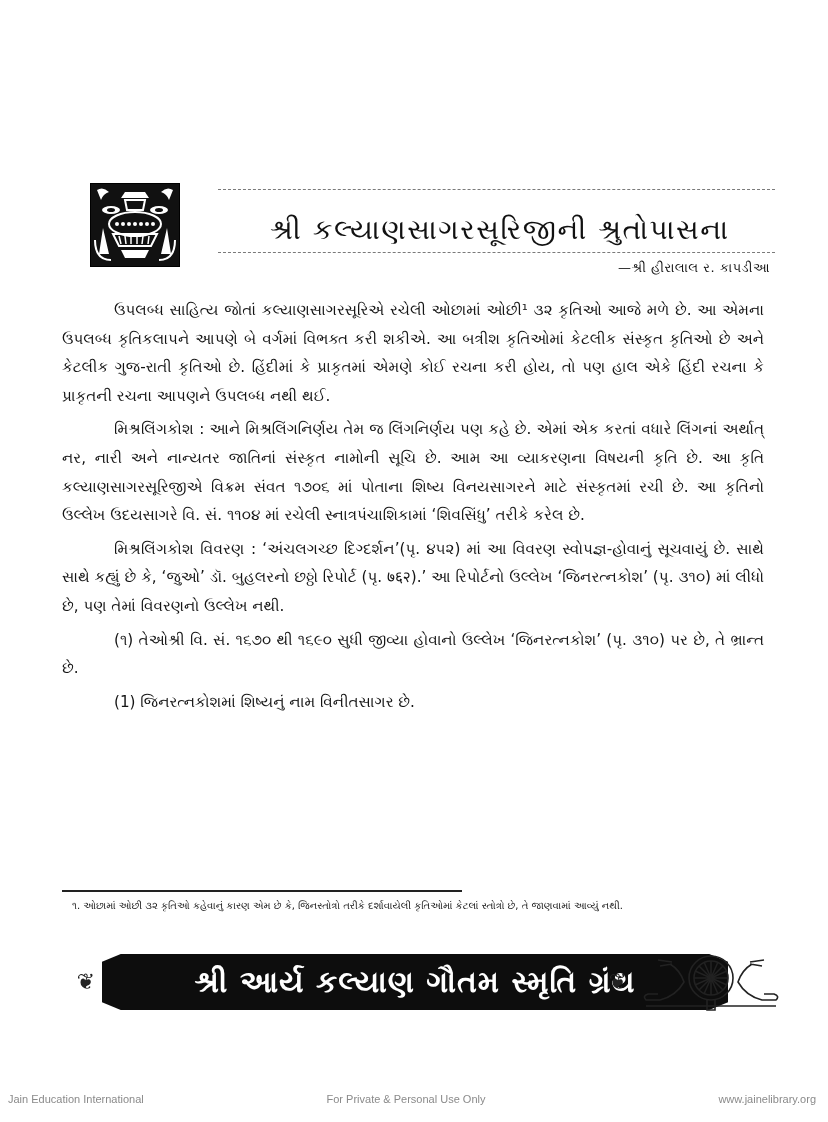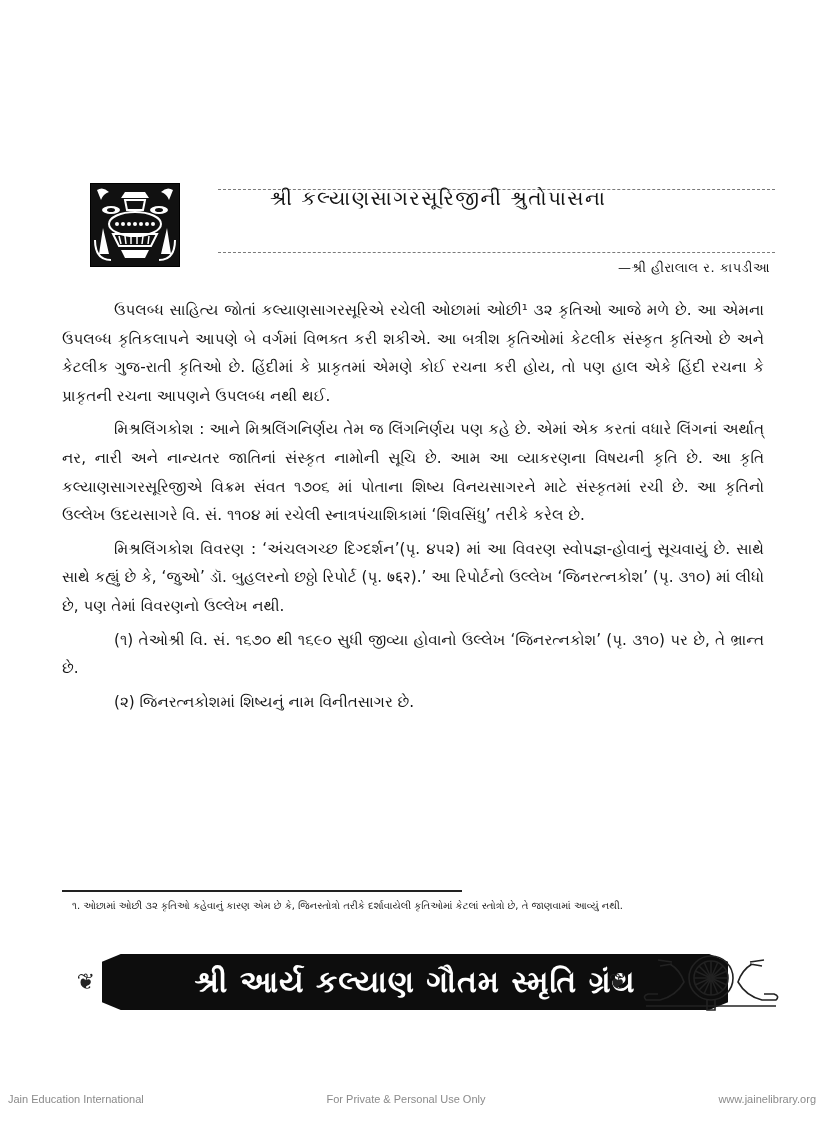--- a/index.html
+++ b/index.html
@@ -8,22 +8,22 @@
   .page { position:absolute; left:0; top:0; width:828px; height:1122px; }
 
   
   .ornament { position:absolute; left:90px; top:183px; width:88px; height:82px;
               background:#111; border:1px solid #000; }
   .ornament svg { width:100%; height:100%; display:block; }
   .dash { position:absolute; left:218px; width:557px; height:0;
           border-top:1.5px dashed #7a7a7a; }
   .dash.top { top:189px; }
   .dash.bot { top:252px; }
-  .title { position:absolute; left:270px; top:186px; width:510px;
-           font-size:20px; letter-spacing:1.5px; white-space:nowrap; color:#111; }
+  .title { position:absolute; left:270px; top:213px; width:510px;
+           font-size:28px; letter-spacing:1.5px; white-space:nowrap; color:#111; }
   .author { position:absolute; right:58px; top:260px; font-size:13px;
             letter-spacing:.5px; white-space:nowrap; }
 
   
   .body { position:absolute; left:62px; top:296px; width:714px;
           font-size:15.2px; line-height:28.6px; text-align:justify; }
   .body p { margin:0 12px 5px 0; text-indent:52px; }
   .body .term { letter-spacing:.2px; }
 
   .fn-rule { position:absolute; left:62px; top:890px; width:400px; height:0;
@@ -95,21 +95,21 @@
   <div class="dash top"></div>
   <div class="title">શ્રી કલ્યાણસાગરસૂરિજીની શ્રુતોપાસના</div>
   <div class="dash bot"></div>
   <div class="author">—શ્રી હીરાલાલ ર. કાપડીઆ</div>
 
   <div class="body">
     <p>ઉપલબ્ધ સાહિત્ય જોતાં કલ્યાણસાગરસૂરિએ રચેલી ઓછામાં ઓછી¹ ૩૨ કૃતિઓ આજે મળે છે. આ એમના ઉપલબ્ધ કૃતિકલાપને આપણે બે વર્ગમાં વિભક્ત કરી શકીએ. આ બત્રીશ કૃતિઓમાં કેટલીક સંસ્કૃત કૃતિઓ છે અને કેટલીક ગુજ-રાતી કૃતિઓ છે. હિંદીમાં કે પ્રાકૃતમાં એમણે કોઈ રચના કરી હોય, તો પણ હાલ એકે હિંદી રચના કે પ્રાકૃતની રચના આપણને ઉપલબ્ધ નથી થઈ.</p>
     <p><span class="term">મિશ્રલિંગકોશ :</span><span> આને મિશ્રલિંગનિર્ણય તેમ જ લિંગનિર્ણય પણ કહે છે. એમાં એક કરતાં વધારે લિંગનાં અર્થાત્ નર, નારી અને નાન્યતર જાતિનાં સંસ્કૃત નામોની સૂચિ છે. આમ આ વ્યાકરણના વિષયની કૃતિ છે. આ કૃતિ કલ્યાણસાગરસૂરિજીએ વિક્રમ સંવત ૧૭૦૬ માં પોતાના શિષ્ય વિનયસાગરને માટે સંસ્કૃતમાં રચી છે. આ કૃતિનો ઉલ્લેખ ઉદયસાગરે વિ. સં. ૧૧૦૪ માં રચેલી સ્નાત્રપંચાશિકામાં ‘શિવસિંધુ’ તરીકે કરેલ છે.</span></p>
     <p><span class="term">મિશ્રલિંગકોશ વિવરણ :</span><span> ‘અંચલગચ્છ દિગ્દર્શન’(પૃ. ૪૫૨) માં આ વિવરણ સ્વોપજ્ઞ-હોવાનું સૂચવાયું છે. સાથે સાથે કહ્યું છે કે, ‘જુઓ’ ડૉ. બુહલરનો છઠ્ઠો રિપોર્ટ (પૃ. ७६२).’ આ રિપોર્ટનો ઉલ્લેખ ‘જિનરત્નકોશ’ (પૃ. ૩૧૦) માં લીધો છે, પણ તેમાં વિવરણનો ઉલ્લેખ નથી.</span></p>
     <p>(૧) તેઓશ્રી વિ. સં. ૧૬૭૦ થી ૧૬૯૦ સુધી જીવ્યા હોવાનો ઉલ્લેખ ‘જિનરત્નકોશ’ (પૃ. ૩૧૦) પર છે, તે ભ્રાન્ત છે.</p>
-    <p>(૨) જિનરત્નકોશમાં શિષ્યનું નામ વિનીતસાગર છે.</p>
+    <p>(1) જિનરત્નકોશમાં શિષ્યનું નામ વિનીતસાગર છે.</p>
   </div>
 
   <div class="fn-rule"></div>
   <div class="footnote">૧. ઓછામાં ઓછી ૩૨ કૃતિઓ કહેવાનું કારણ એમ છે કે, જિનસ્તોત્રો તરીકે દર્શાવાયેલી કૃતિઓમાં કેટલાં સ્તોત્રો છે, તે જાણવામાં આવ્યું નથી.</div>
 
   <div class="banner-wrap">
     <div class="flourish">❦</div>
     <div class="banner">
       <span>શ્રી આર્ય કલ્યાણ ગૌતમ સ્મૃતિ ગ્રંથ</span>
     </div>

